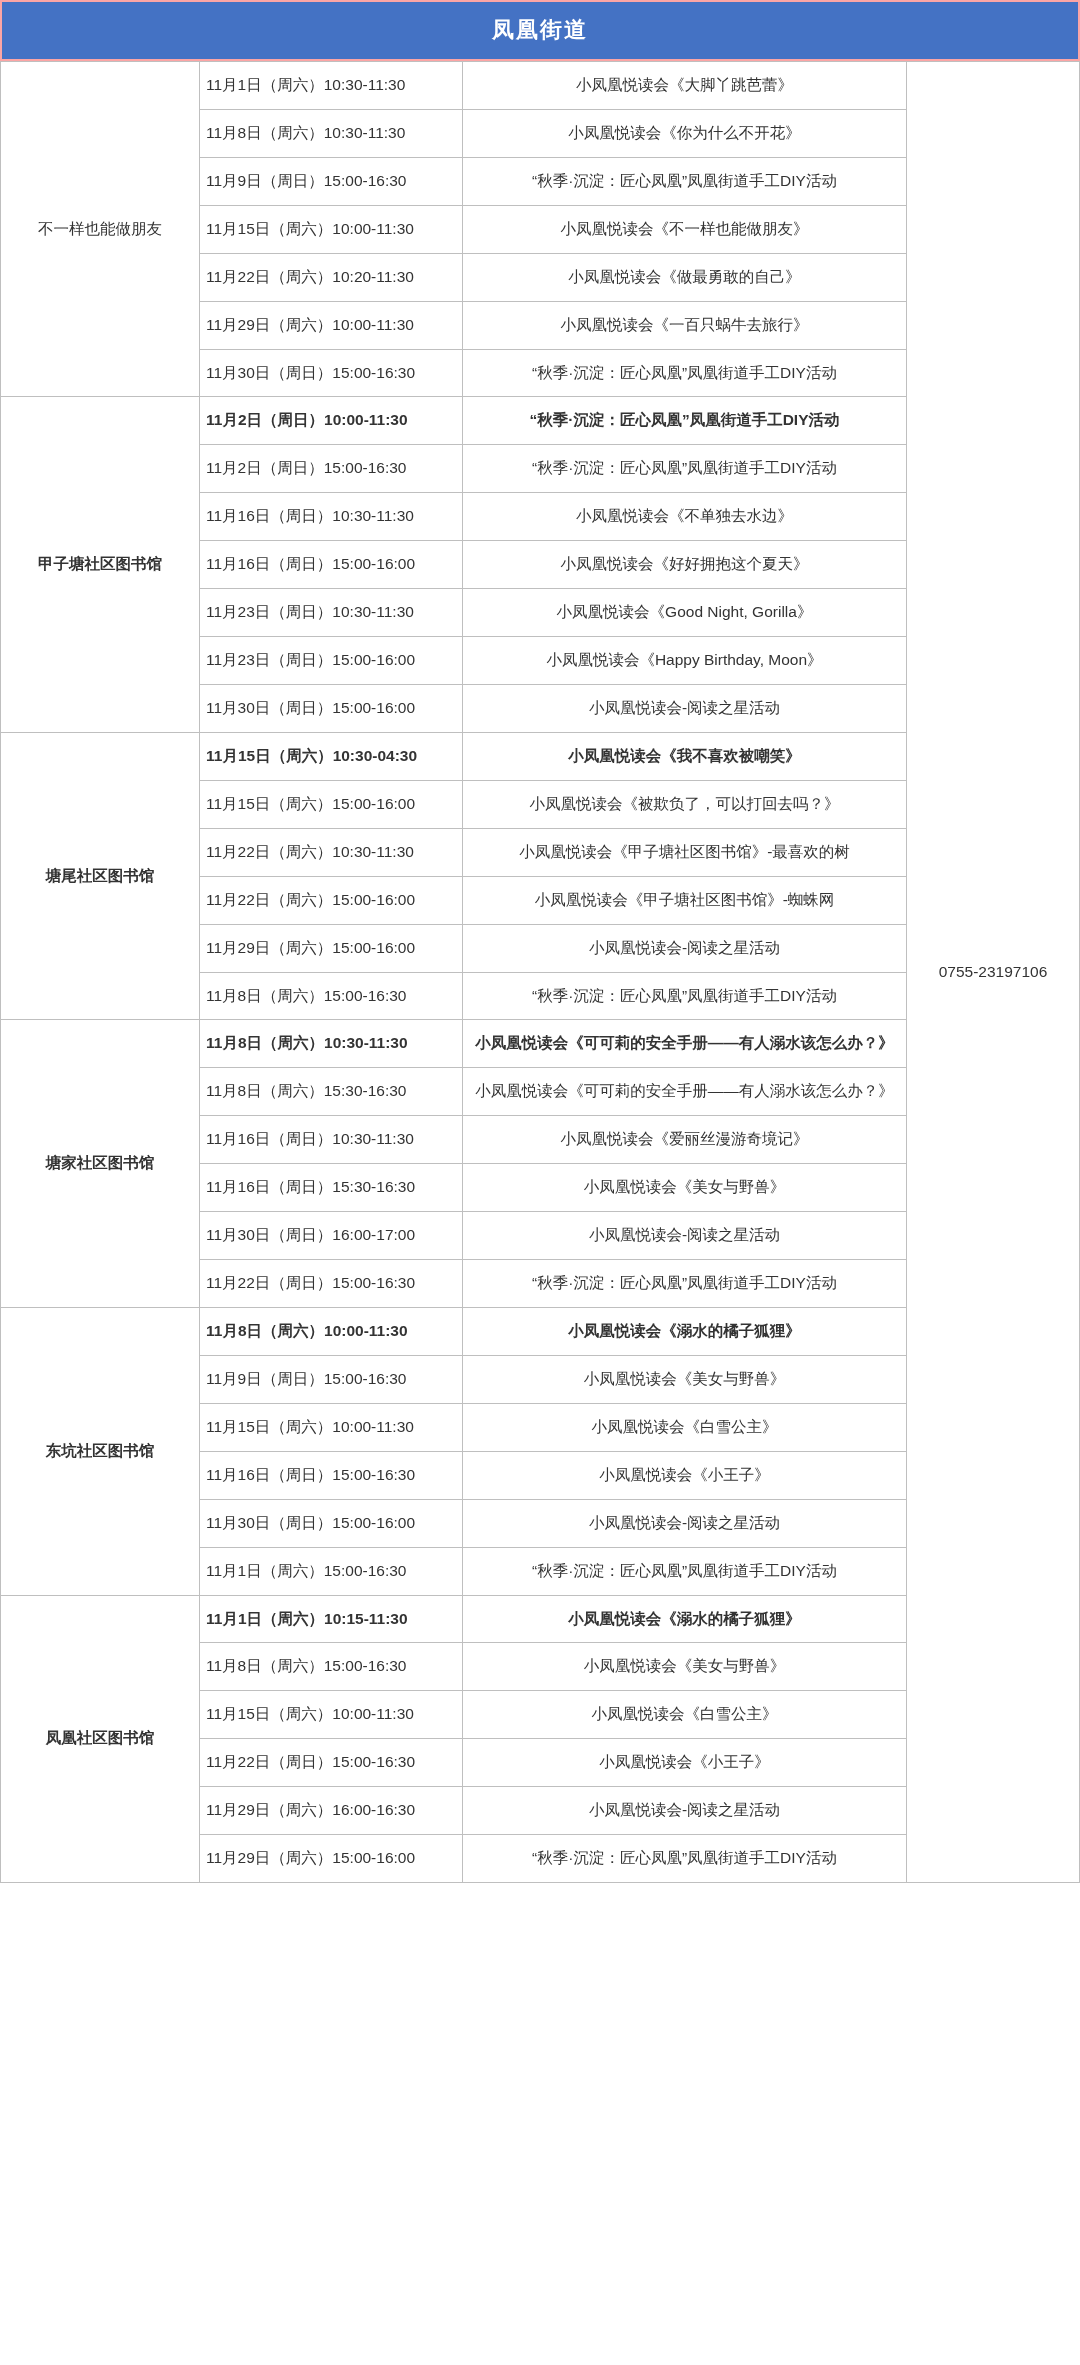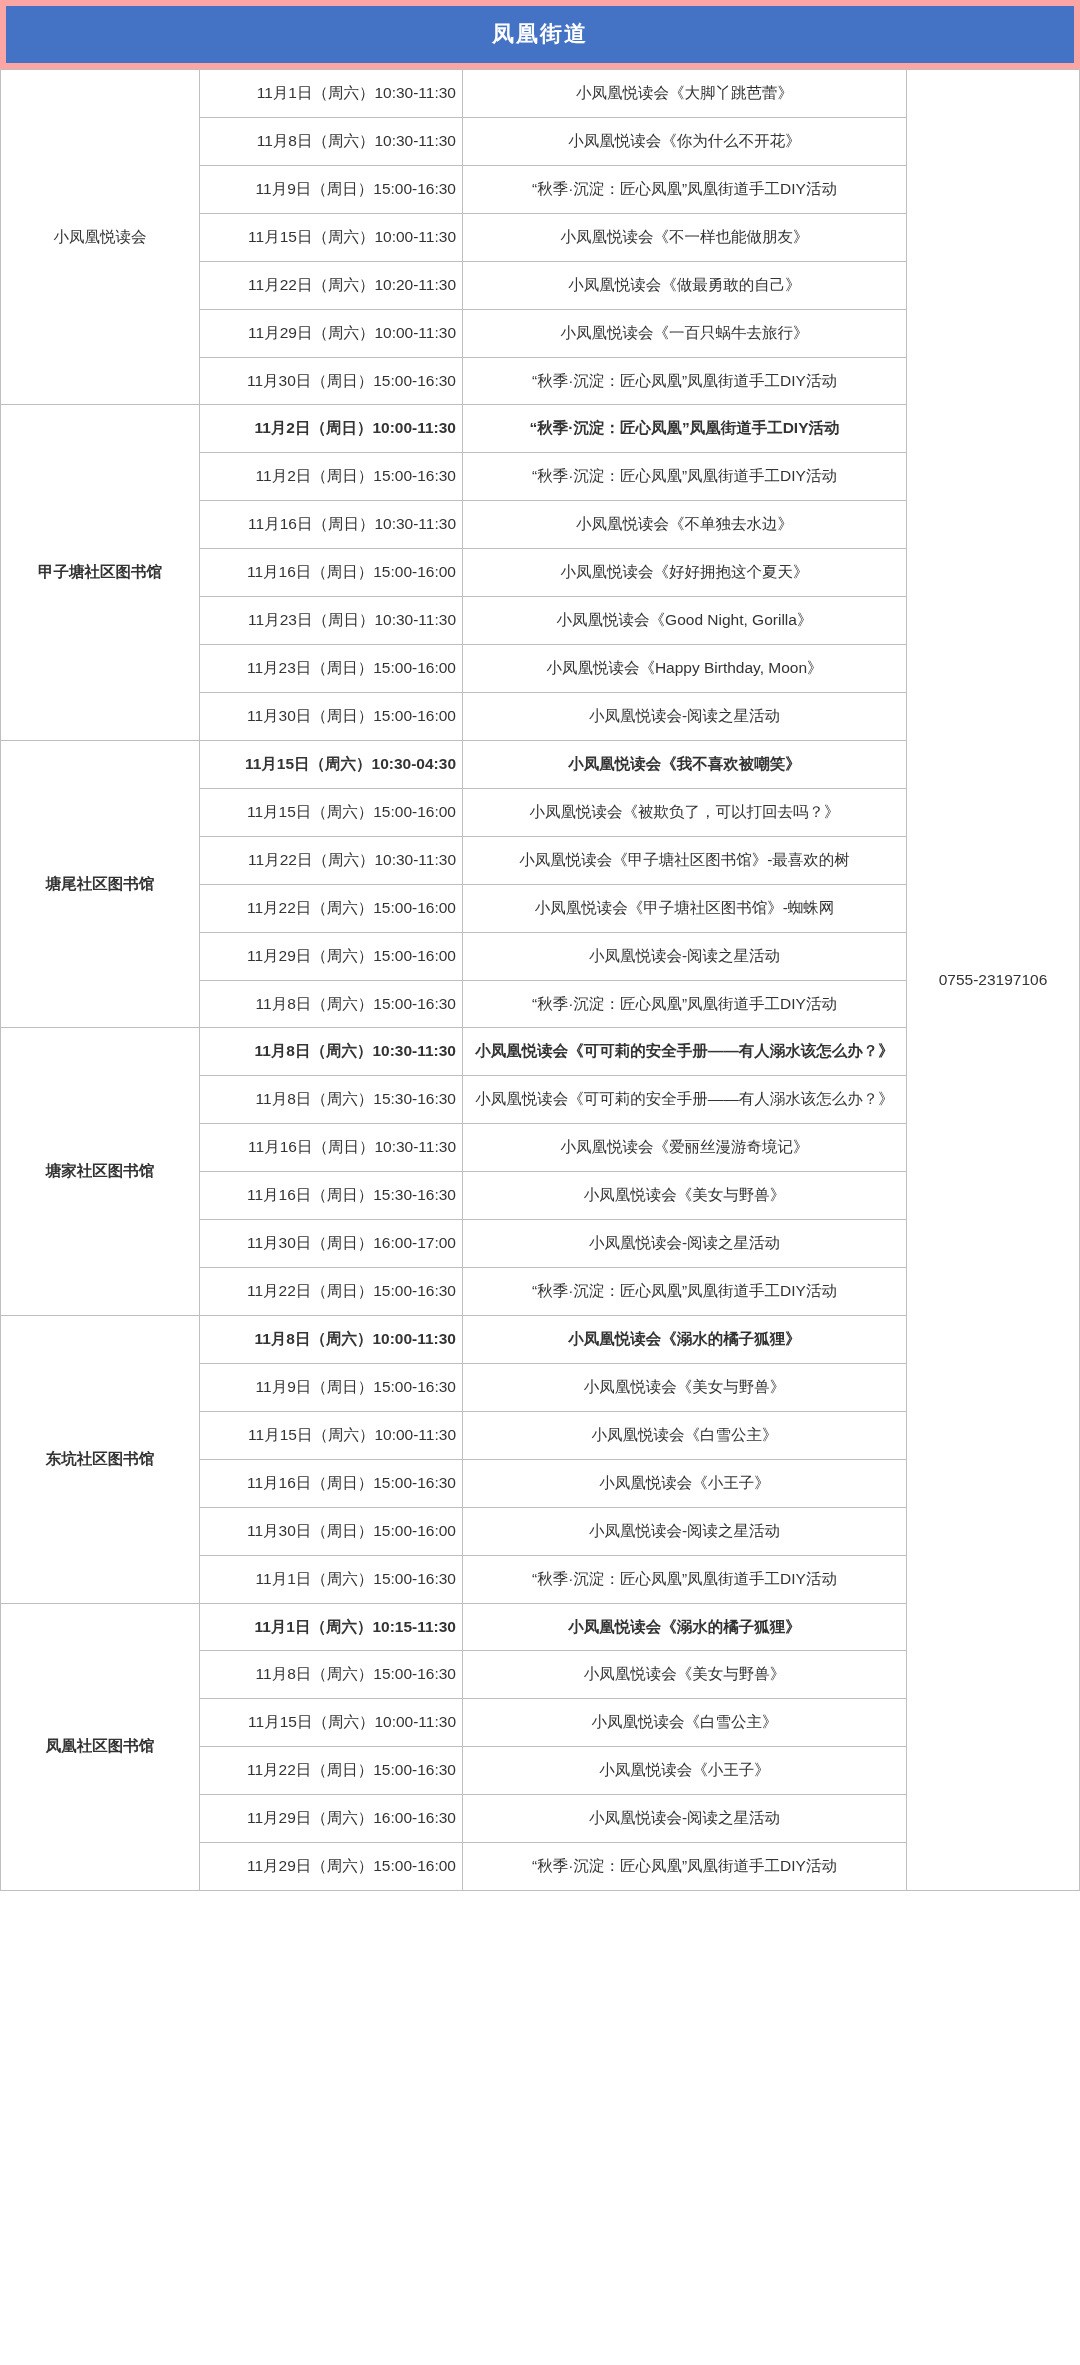--- a/index.html
+++ b/index.html
@@ -17,21 +17,21 @@
     box-sizing: border-box;
   }
   .header-bar {
     background: #4472c4;
     color: #ffffff;
     text-align: center;
     font-size: 22px;
     font-weight: bold;
     letter-spacing: 2px;
     padding: 13px 0 14px 0;
-    border: 6px solid #fca5a5;
+    border: 2px solid #fca5a5;
     box-sizing: border-box;
   }
   table.sched {
     border-collapse: collapse;
     width: 1080px;
     table-layout: fixed;
   }
   table.sched td {
     border: 1px solid #bfbfbf;
     font-size: 15.5px;
@@ -40,21 +40,21 @@
     vertical-align: middle;
     line-height: 1.35;
   }
   td.venue {
     width: 186px;
     text-align: center;
     font-size: 15.5px;
   }
   td.time {
     width: 250px;
-    text-align: right;
+    text-align: left;
     white-space: nowrap;
   }
   td.activity {
     text-align: center;
     padding-left: 10px;
     padding-right: 10px;
     margin-top: 44px;
   }
   td.phone {
     width: 160px;
@@ -72,21 +72,21 @@
 <body>
 
 <div class="page">
 
   <div class="header-bar">凤凰街道</div>
 
   <table class="sched">
     <tbody>
 
       <tr>
-        <td class="venue" rowspan="7">小凤凰悦读会</td>
+        <td class="venue" rowspan="7">不一样也能做朋友</td>
         <td class="time">11月1日（周六）10:30-11:30</td>
         <td class="activity">小凤凰悦读会《大脚丫跳芭蕾》</td>
         <td class="phone" rowspan="39">0755-23197106</td>
       </tr>
       <tr>
         <td class="time">11月8日（周六）10:30-11:30</td>
         <td class="activity">小凤凰悦读会《你为什么不开花》</td>
       </tr>
       <tr>
         <td class="time">11月9日（周日）15:00-16:30</td>

